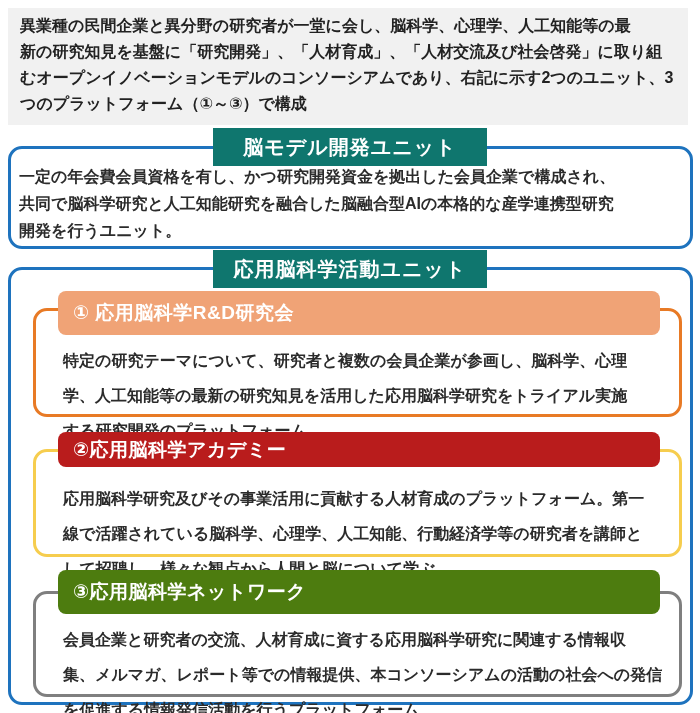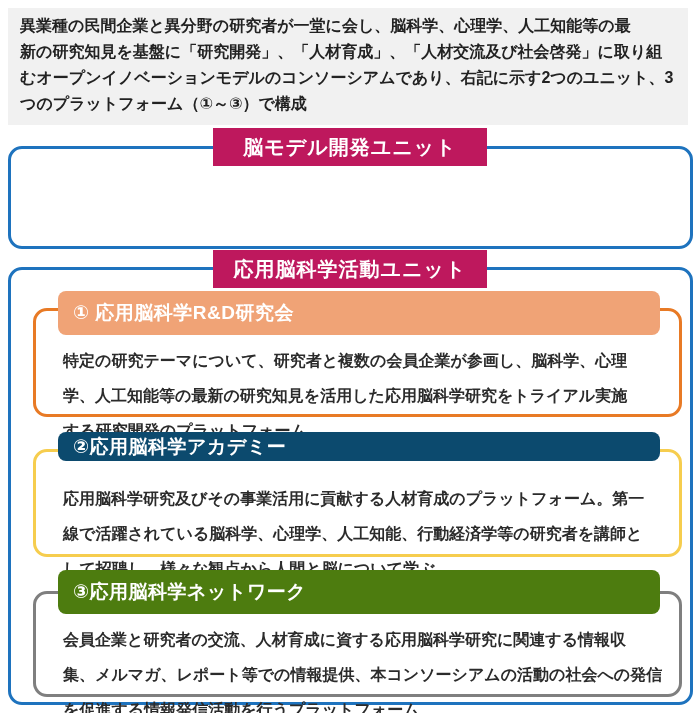--- a/index.html
+++ b/index.html
@@ -15,21 +15,21 @@
   .intro{
     position:absolute;left:8px;top:8px;width:680px;
     box-sizing:border-box;
     background:#F1F1F1;
     padding:5px 12px 8px 12px;
     font-size:16px;line-height:26px;color:#222;
     white-space:pre-line;
   }
   .unit-banner{
     position:absolute;left:213px;width:274px;height:38px;
-    background:#be185d;color:#fff;
+    background:#0f766e;color:#fff;
     display:flex;align-items:center;justify-content:center;
     font-size:20px;letter-spacing:1px;
     z-index:5;
   }
   .banner-1{top:128px;}
   .banner-2{top:250px;}
   .unit-box{
     position:absolute;left:8px;width:685px;
     box-sizing:border-box;
     border:3px solid #1E73BE;border-radius:14px;
@@ -43,21 +43,21 @@
     white-space:pre-line;z-index:2;
   }
   .pf-header{
     position:absolute;left:58px;width:602px;height:44px;
     box-sizing:border-box;border-radius:8px;
     color:#ffffff;font-size:19px;letter-spacing:0.5px;
     display:flex;align-items:center;
     padding-left:15px;z-index:4;
   }
   .pf-h1{top:291px;background:#F0A376;}
-  .pf-h2{top:432px;height:29px;background:#0c4a6e;}
+  .pf-h2{top:432px;height:35px;background:#b91c1c;}
   .pf-h3{top:570px;background:#4d7c0f;}
   .pf-box{
     position:absolute;left:33px;width:649px;
     box-sizing:border-box;
     border-radius:14px;border:3px solid;
     background:transparent;z-index:2;
   }
   .pf-b1{top:308px;height:109px;border-color:#E87A25;}
   .pf-b2{top:449px;height:108px;border-color:#F6CD4E;}
   .pf-b3{top:591px;height:106px;border-color:#7F7F7F;}
@@ -75,20 +75,23 @@
 
 <div class="page">
 
   <div class="intro">異業種の民間企業と異分野の研究者が一堂に会し、脳科学、心理学、人工知能等の最
 新の研究知見を基盤に「研究開発」、「人材育成」、「人材交流及び社会啓発」に取り組
 むオープンイノベーションモデルのコンソーシアムであり、右記に示す2つのユニット、3
 つのプラットフォーム（①～③）で構成</div>
 
   <div class="unit-box box-1"></div>
   <div class="unit-banner banner-1">脳モデル開発ユニット</div>
+  <div class="unit1-body">一定の年会費会員資格を有し、かつ研究開発資金を拠出した会員企業で構成され、
+共同で脳科学研究と人工知能研究を融合した脳融合型AIの本格的な産学連携型研究
+開発を行うユニット。</div>
 
   <div class="unit-box box-2"></div>
   <div class="unit-banner banner-2">応用脳科学活動ユニット</div>
 
   <div class="pf-box pf-b1"></div>
   <div class="pf-header pf-h1">① 応用脳科学R&amp;D研究会</div>
   <div class="pf-body pf-t1">特定の研究テーマについて、研究者と複数の会員企業が参画し、脳科学、心理
 学、人工知能等の最新の研究知見を活用した応用脳科学研究をトライアル実施
 する研究開発のプラットフォーム。</div>
 

